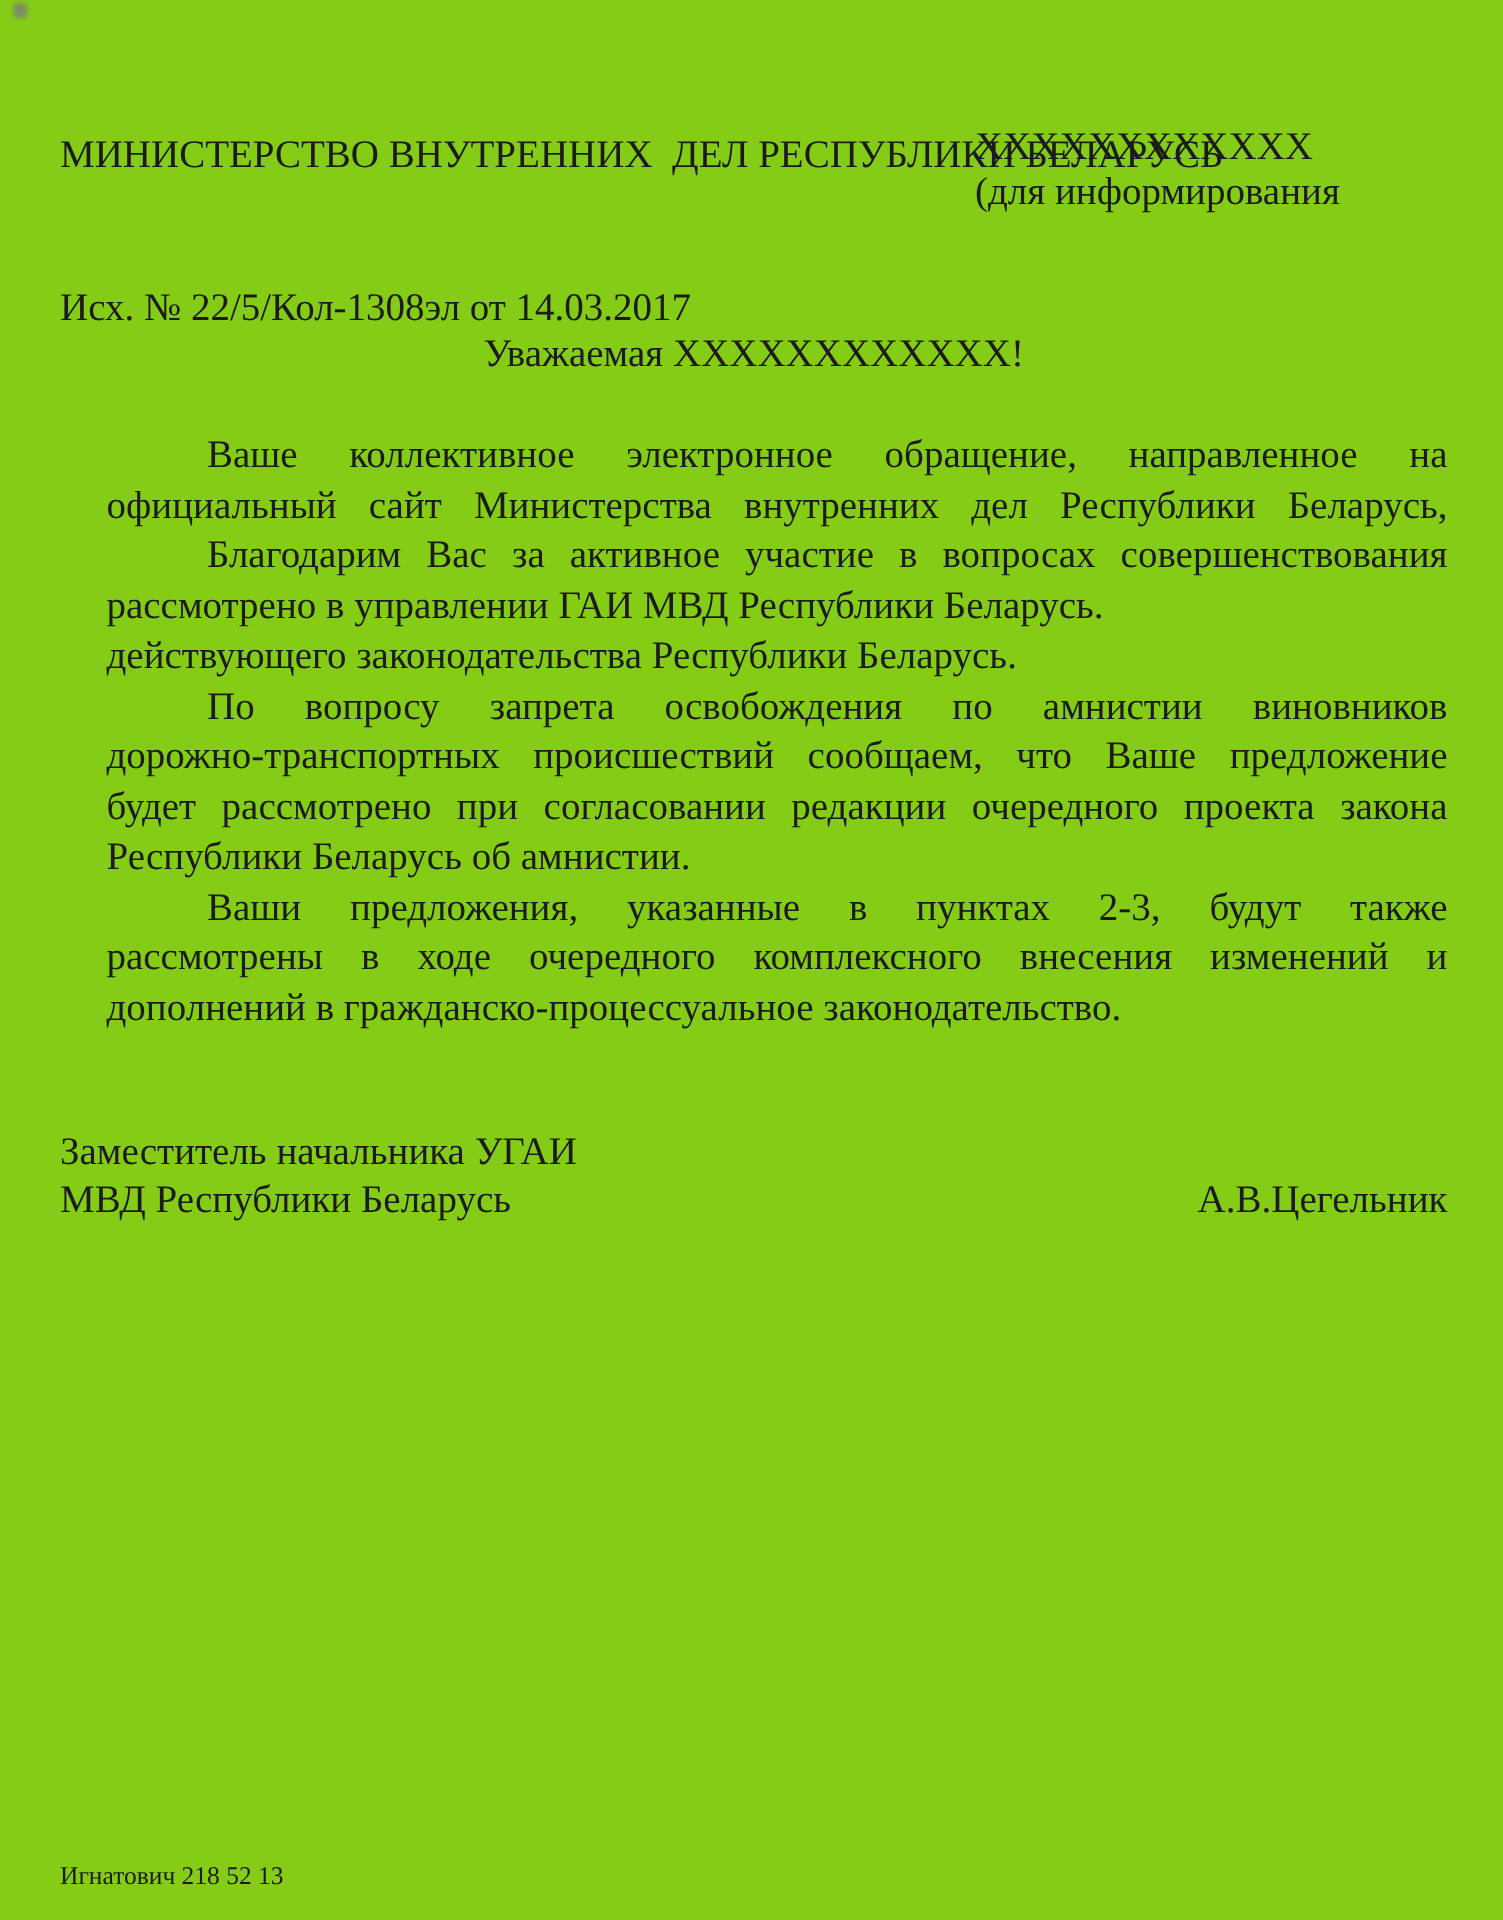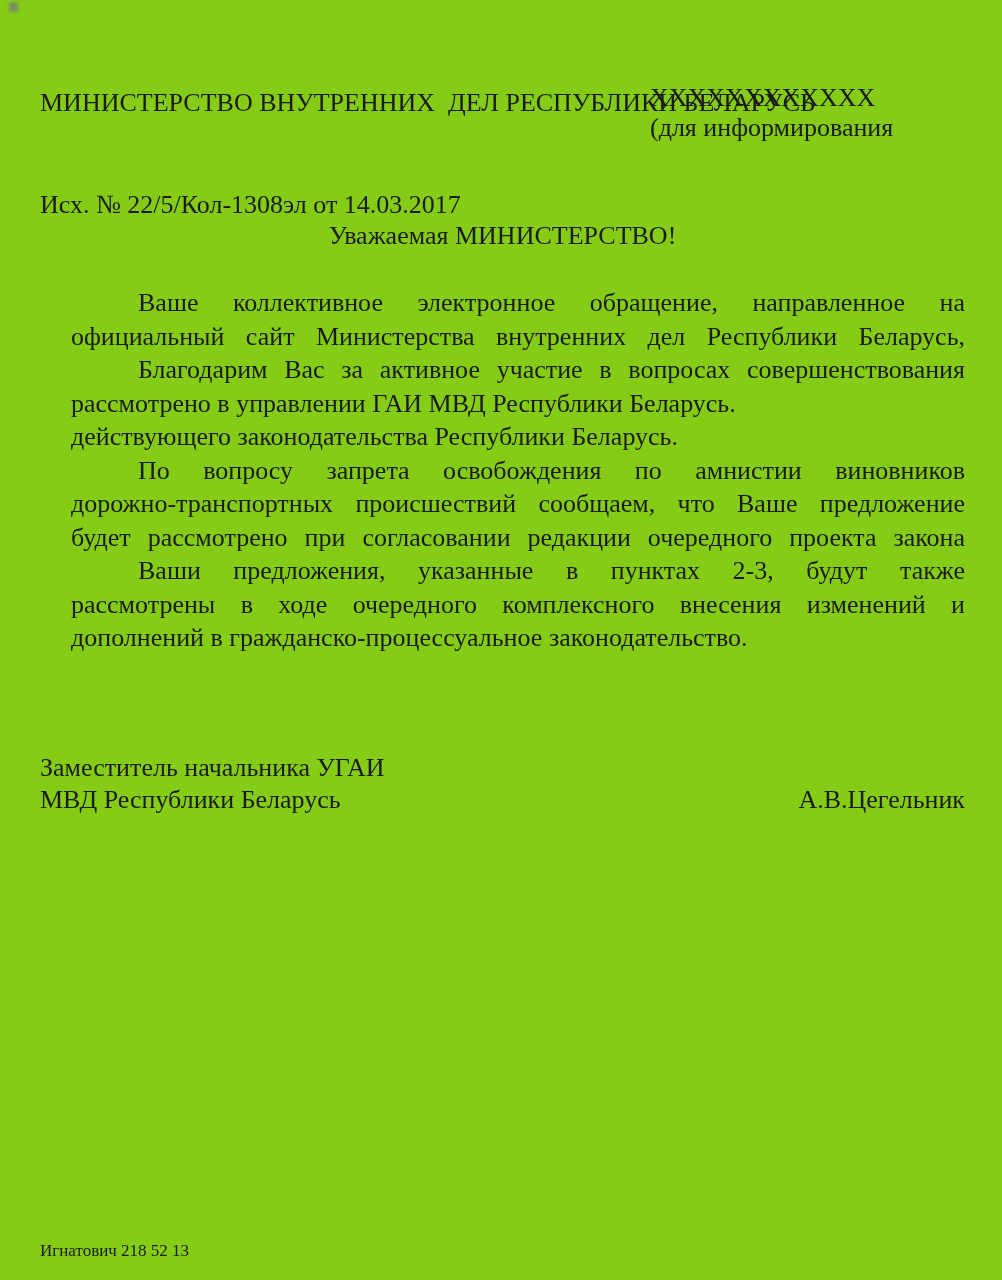--- a/index.html
+++ b/index.html
@@ -87,33 +87,34 @@
   <div class="header">
     <div>МИНИСТЕРСТВО ВНУТРЕННИХ  ДЕЛ РЕСПУБЛИКИ БЕЛАРУСЬ</div>
     <div>Исх. № 22/5/Кол-1308эл от 14.03.2017</div>
   </div>
 
   <div class="recipient">
     <div>ХХХХХХХХХХХХ</div>
     <div>(для информирования</div>
   </div>
 
-  <div class="greeting">Уважаемая МИНИСТЕРСТВО!</div>
+  <div class="greeting">Уважаемая ХХХХХХХХХХХХ!</div>
 
   <div class="body-text">
     <div class="ln ind">Ваше коллективное электронное обращение, направленное на</div>
     <div class="ln">официальный сайт Министерства внутренних дел Республики Беларусь,</div>
     <div class="ln ind">Благодарим Вас за активное участие в вопросах совершенствования</div>
 
     <div class="ln last">рассмотрено в управлении ГАИ МВД Республики Беларусь.</div>
     <div class="ln last">действующего законодательства Республики Беларусь.</div>
 
     <div class="ln ind">По вопросу запрета освобождения по амнистии виновников</div>
     <div class="ln">дорожно-транспортных происшествий сообщаем, что Ваше предложение</div>
     <div class="ln">будет рассмотрено при согласовании редакции очередного проекта закона</div>
+    <div class="ln last">Республики Беларусь об амнистии.</div>
 
     <div class="ln ind">Ваши предложения, указанные в пунктах 2-3, будут также</div>
     <div class="ln">рассмотрены в ходе очередного комплексного внесения изменений и</div>
     <div class="ln last">дополнений в гражданско-процессуальное законодательство.</div>
   </div>
 
   <div class="signature">
     <div>Заместитель начальника УГАИ</div>
     <div class="sig-row">
       <span>МВД Республики Беларусь</span>

